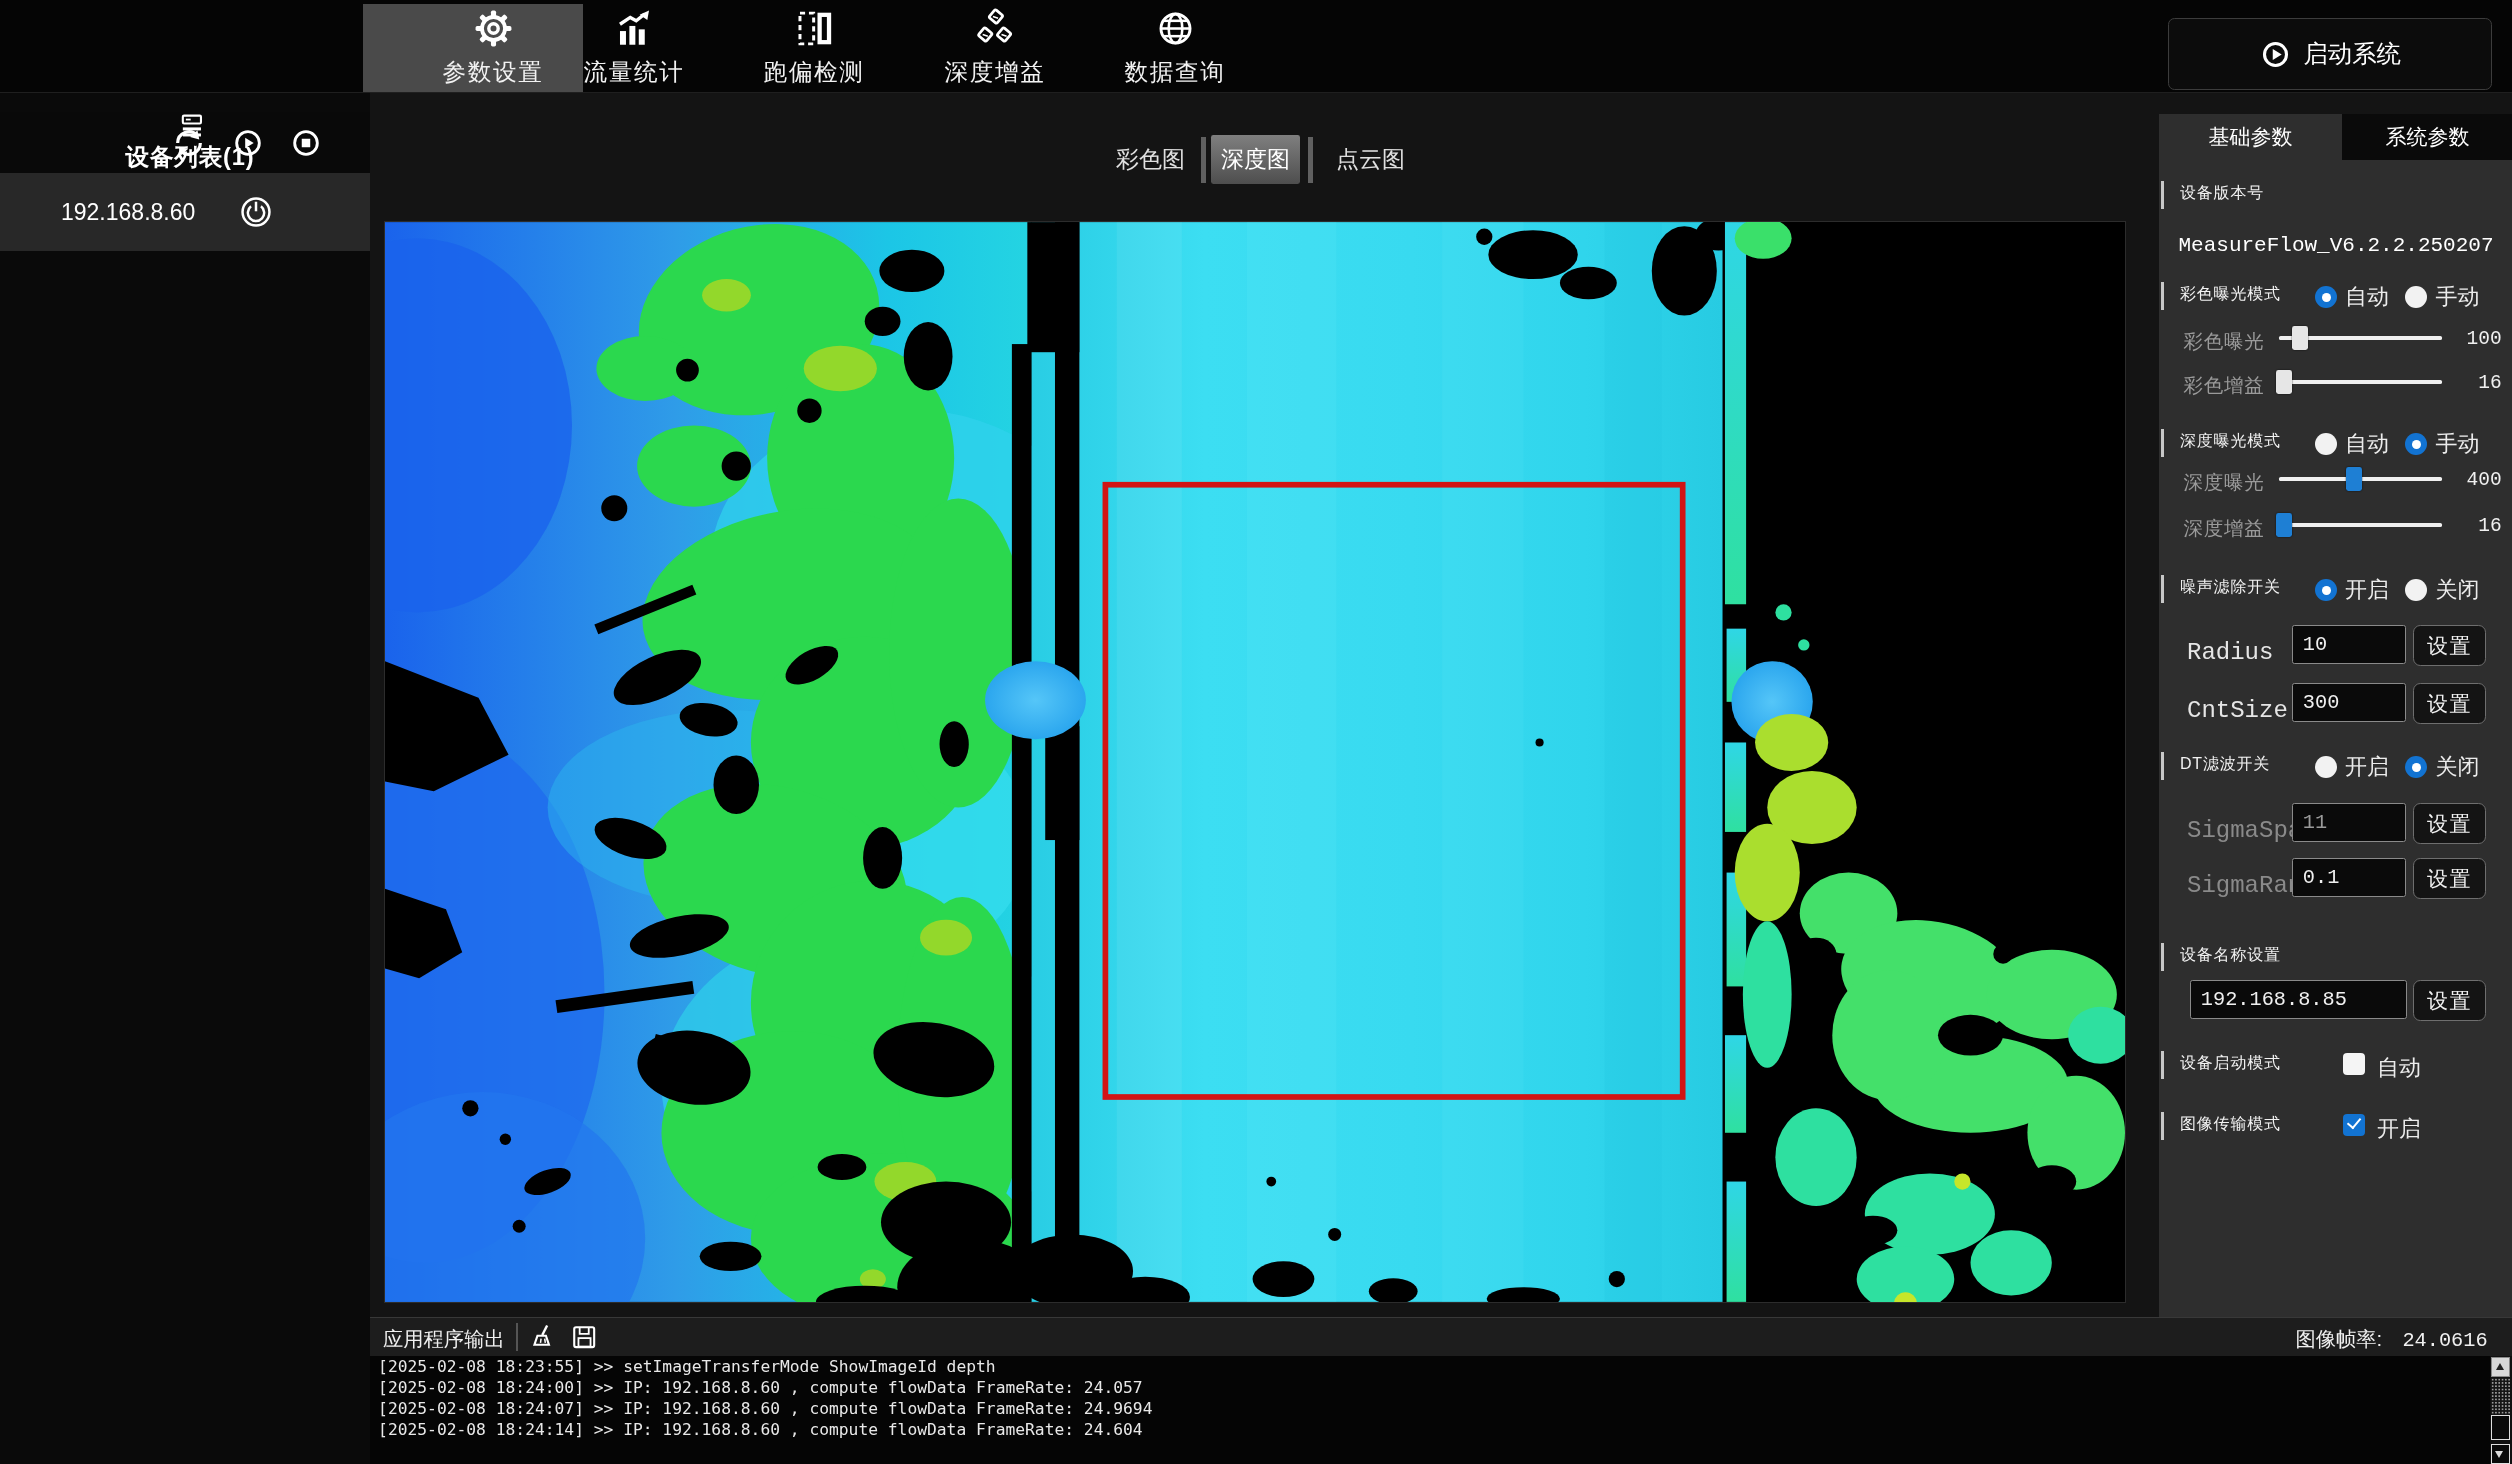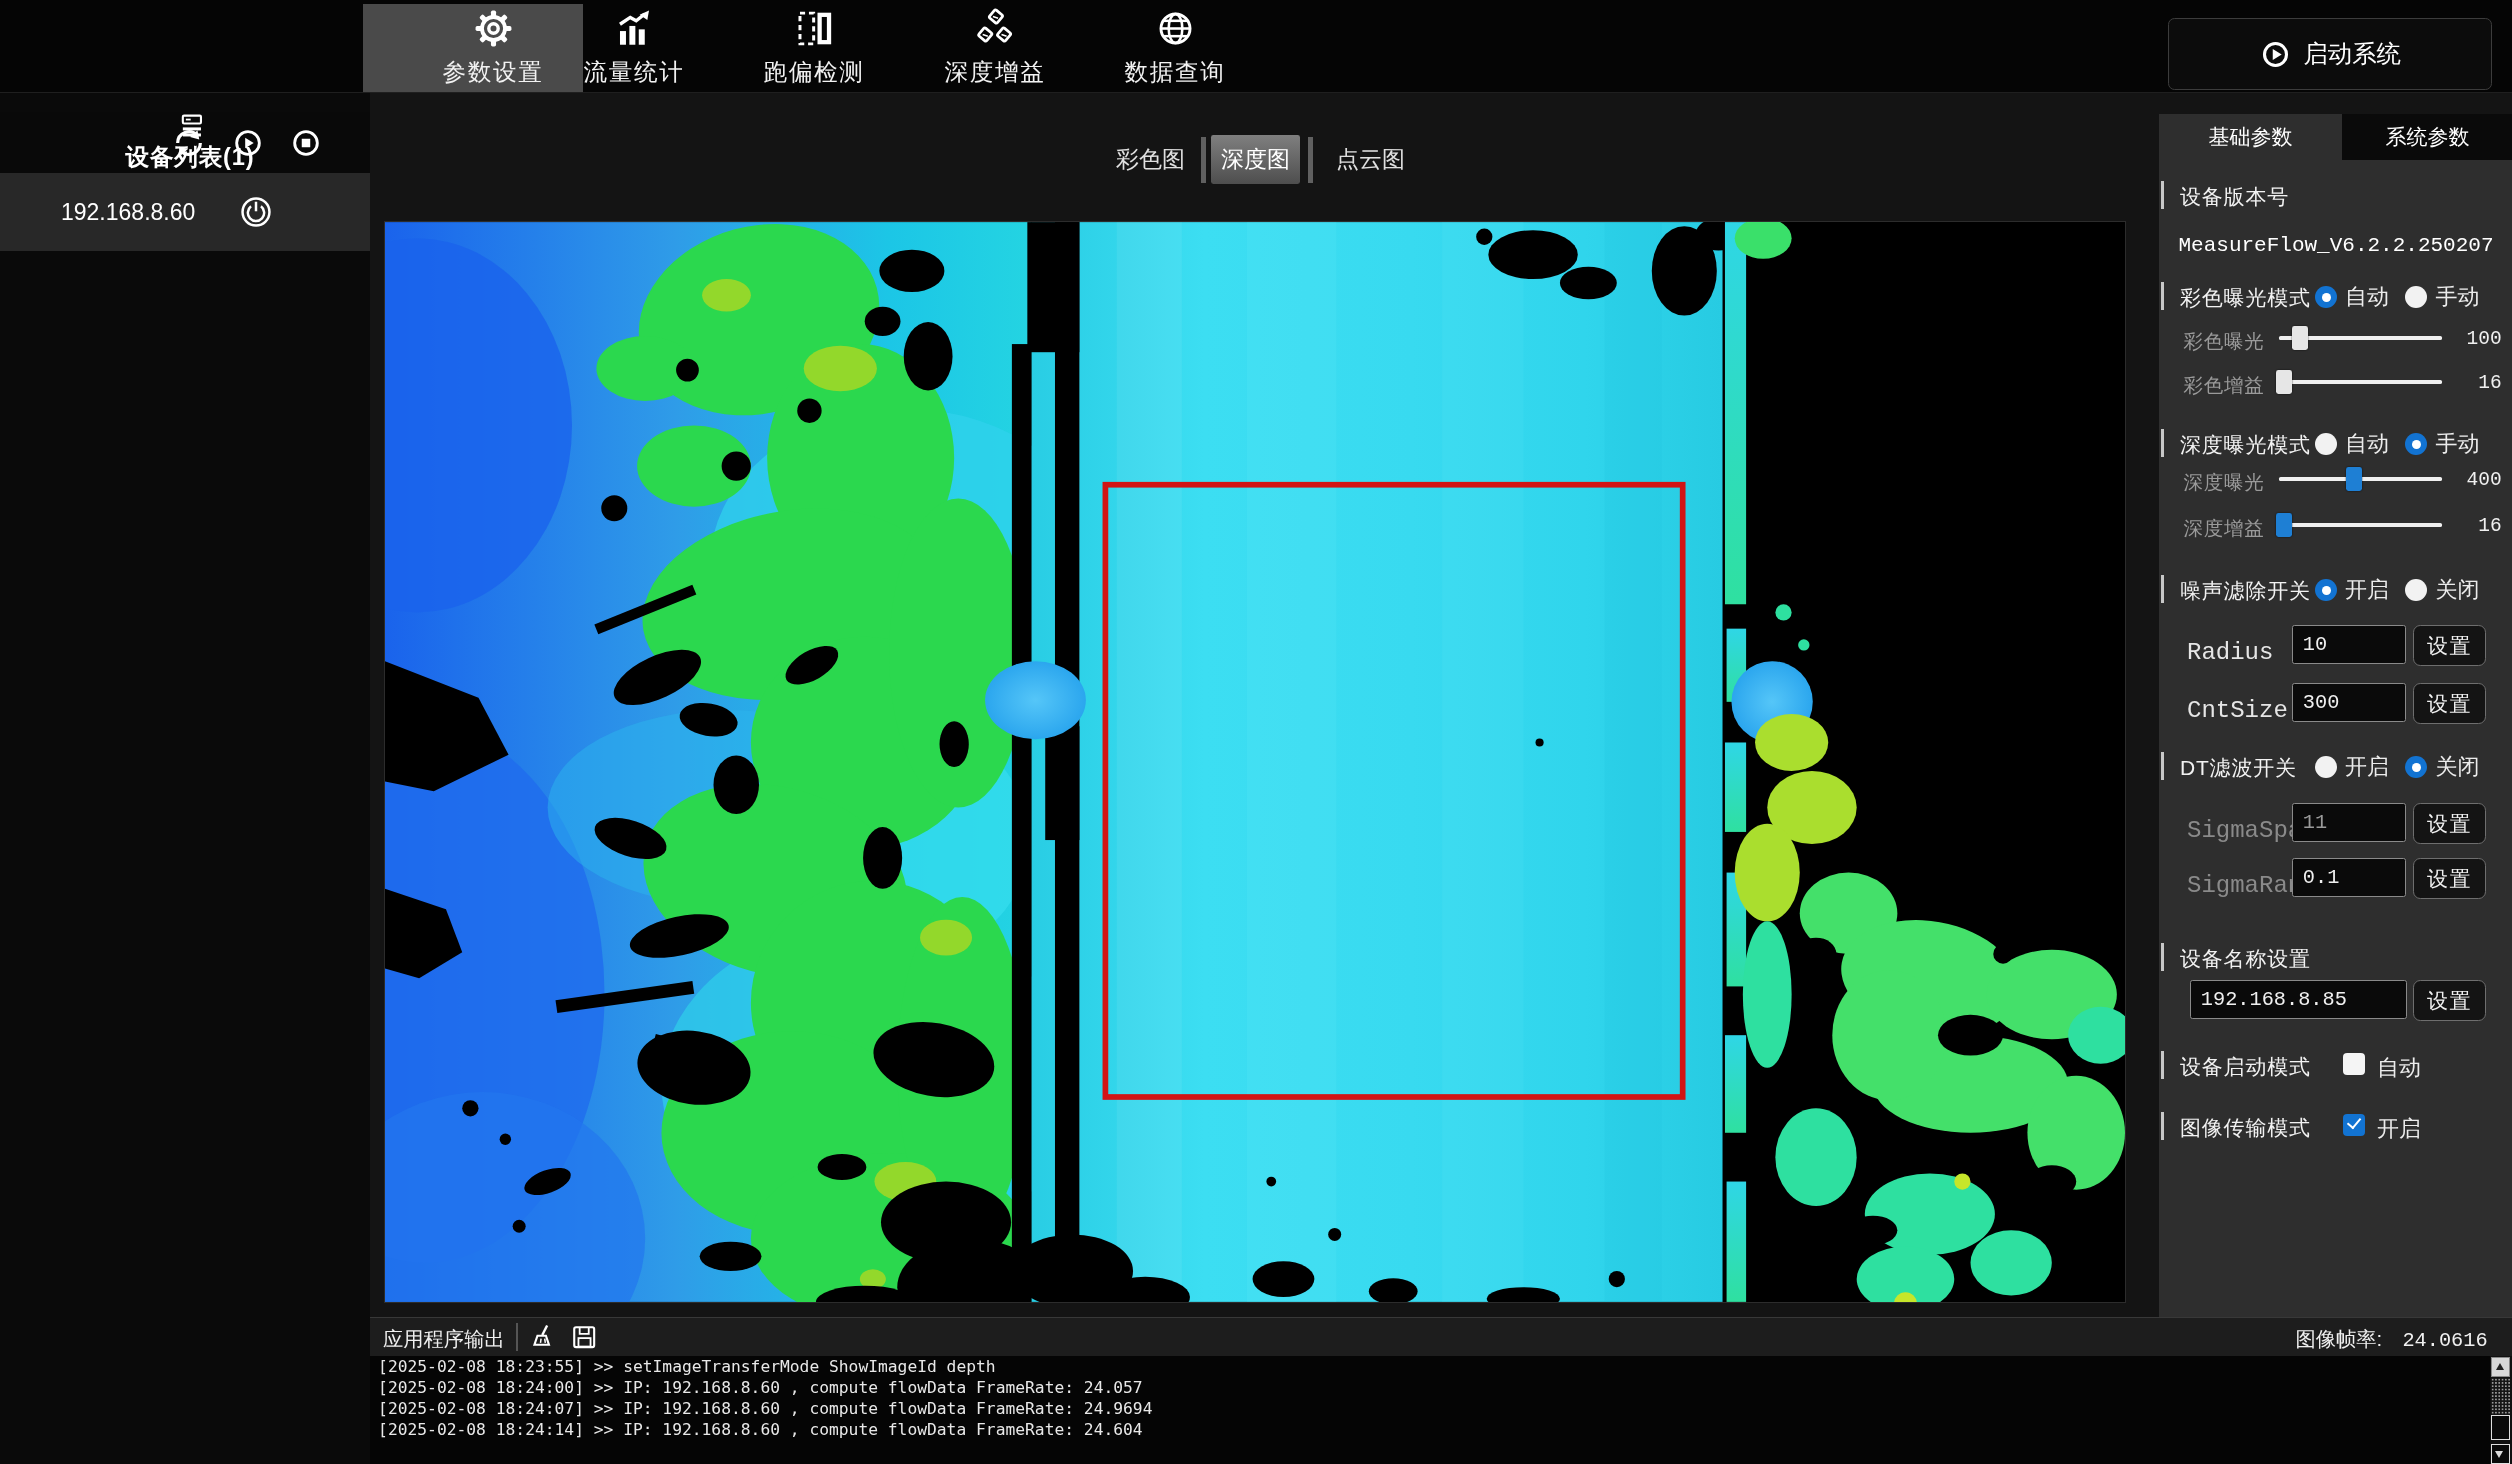--- a/index.html
+++ b/index.html
@@ -29,21 +29,21 @@
   .vtab-active{position:absolute;left:1211px;top:135px;width:89px;height:49px;background:linear-gradient(#7f7f7f,#4e4e4e);border-radius:2.4px;display:flex;align-items:center;justify-content:center;font-size:23px;color:#fff;cursor:pointer;}
   
   .viewport{position:absolute;left:384px;top:221px;width:1740px;height:1080px;border:1.6px solid #2c2c2c;box-sizing:content-box;background:#000;}
   
   .panel{position:absolute;left:2159px;top:114px;width:354px;height:1211px;background:#2e2e2e;}
   .ptab{position:absolute;top:0;height:46px;display:flex;align-items:center;justify-content:center;font-size:21px;color:#ffffff;cursor:pointer;font-family:Liberation Serif, serif;}
   .ptab.basic{left:0;width:183px;background:#2e2e2e;}
   .ptab.sys{left:183px;width:171px;background:#0a0a0a;}
   .prow{position:absolute;left:0;width:354px;height:29px;}
   .sec-bar{position:absolute;left:1.6px;top:0px;width:3.3px;height:28px;background:#c8c8c8;}
-  .ptitle{position:absolute;left:21px;top:1.6px;font-size:21px;color:#f2f2f2;letter-spacing:0.8px;}
+  .ptitle{position:absolute;left:21px;top:1.6px;font-size:16px;color:#f2f2f2;letter-spacing:0.8px;}
   .pversion{position:absolute;left:0;width:354px;text-align:center;font-size:21px;color:#fff;font-family:"Liberation Mono",monospace;}
   .radio-group{position:absolute;left:156px;top:0;display:flex;align-items:center;gap:16.3px;}
   .ropt{display:flex;align-items:center;gap:8.1px;cursor:pointer;}
   .radio{width:22px;height:22px;border-radius:50%;background:#f2f2f2;position:relative;display:inline-block;}
   .radio.on{background:#1273d2;}
   .radio.on::after{content:"";position:absolute;left:6.5px;top:6.5px;width:9px;height:9px;border-radius:50%;background:#fff;}
   .rlbl{font-size:22px;color:#ececec;}
   .slabel{position:absolute;left:24.4px;top:3.3px;width:91px;text-align:left;font-size:19.5px;color:#9a9a9a;letter-spacing:0.8px;}
   .slider{position:absolute;left:120px;top:0;width:163px;height:26px;cursor:pointer;}
   .slider .track{position:absolute;left:0;right:0;top:11.4px;height:4.1px;background:#f0f0f0;border-radius:1.6px;}

